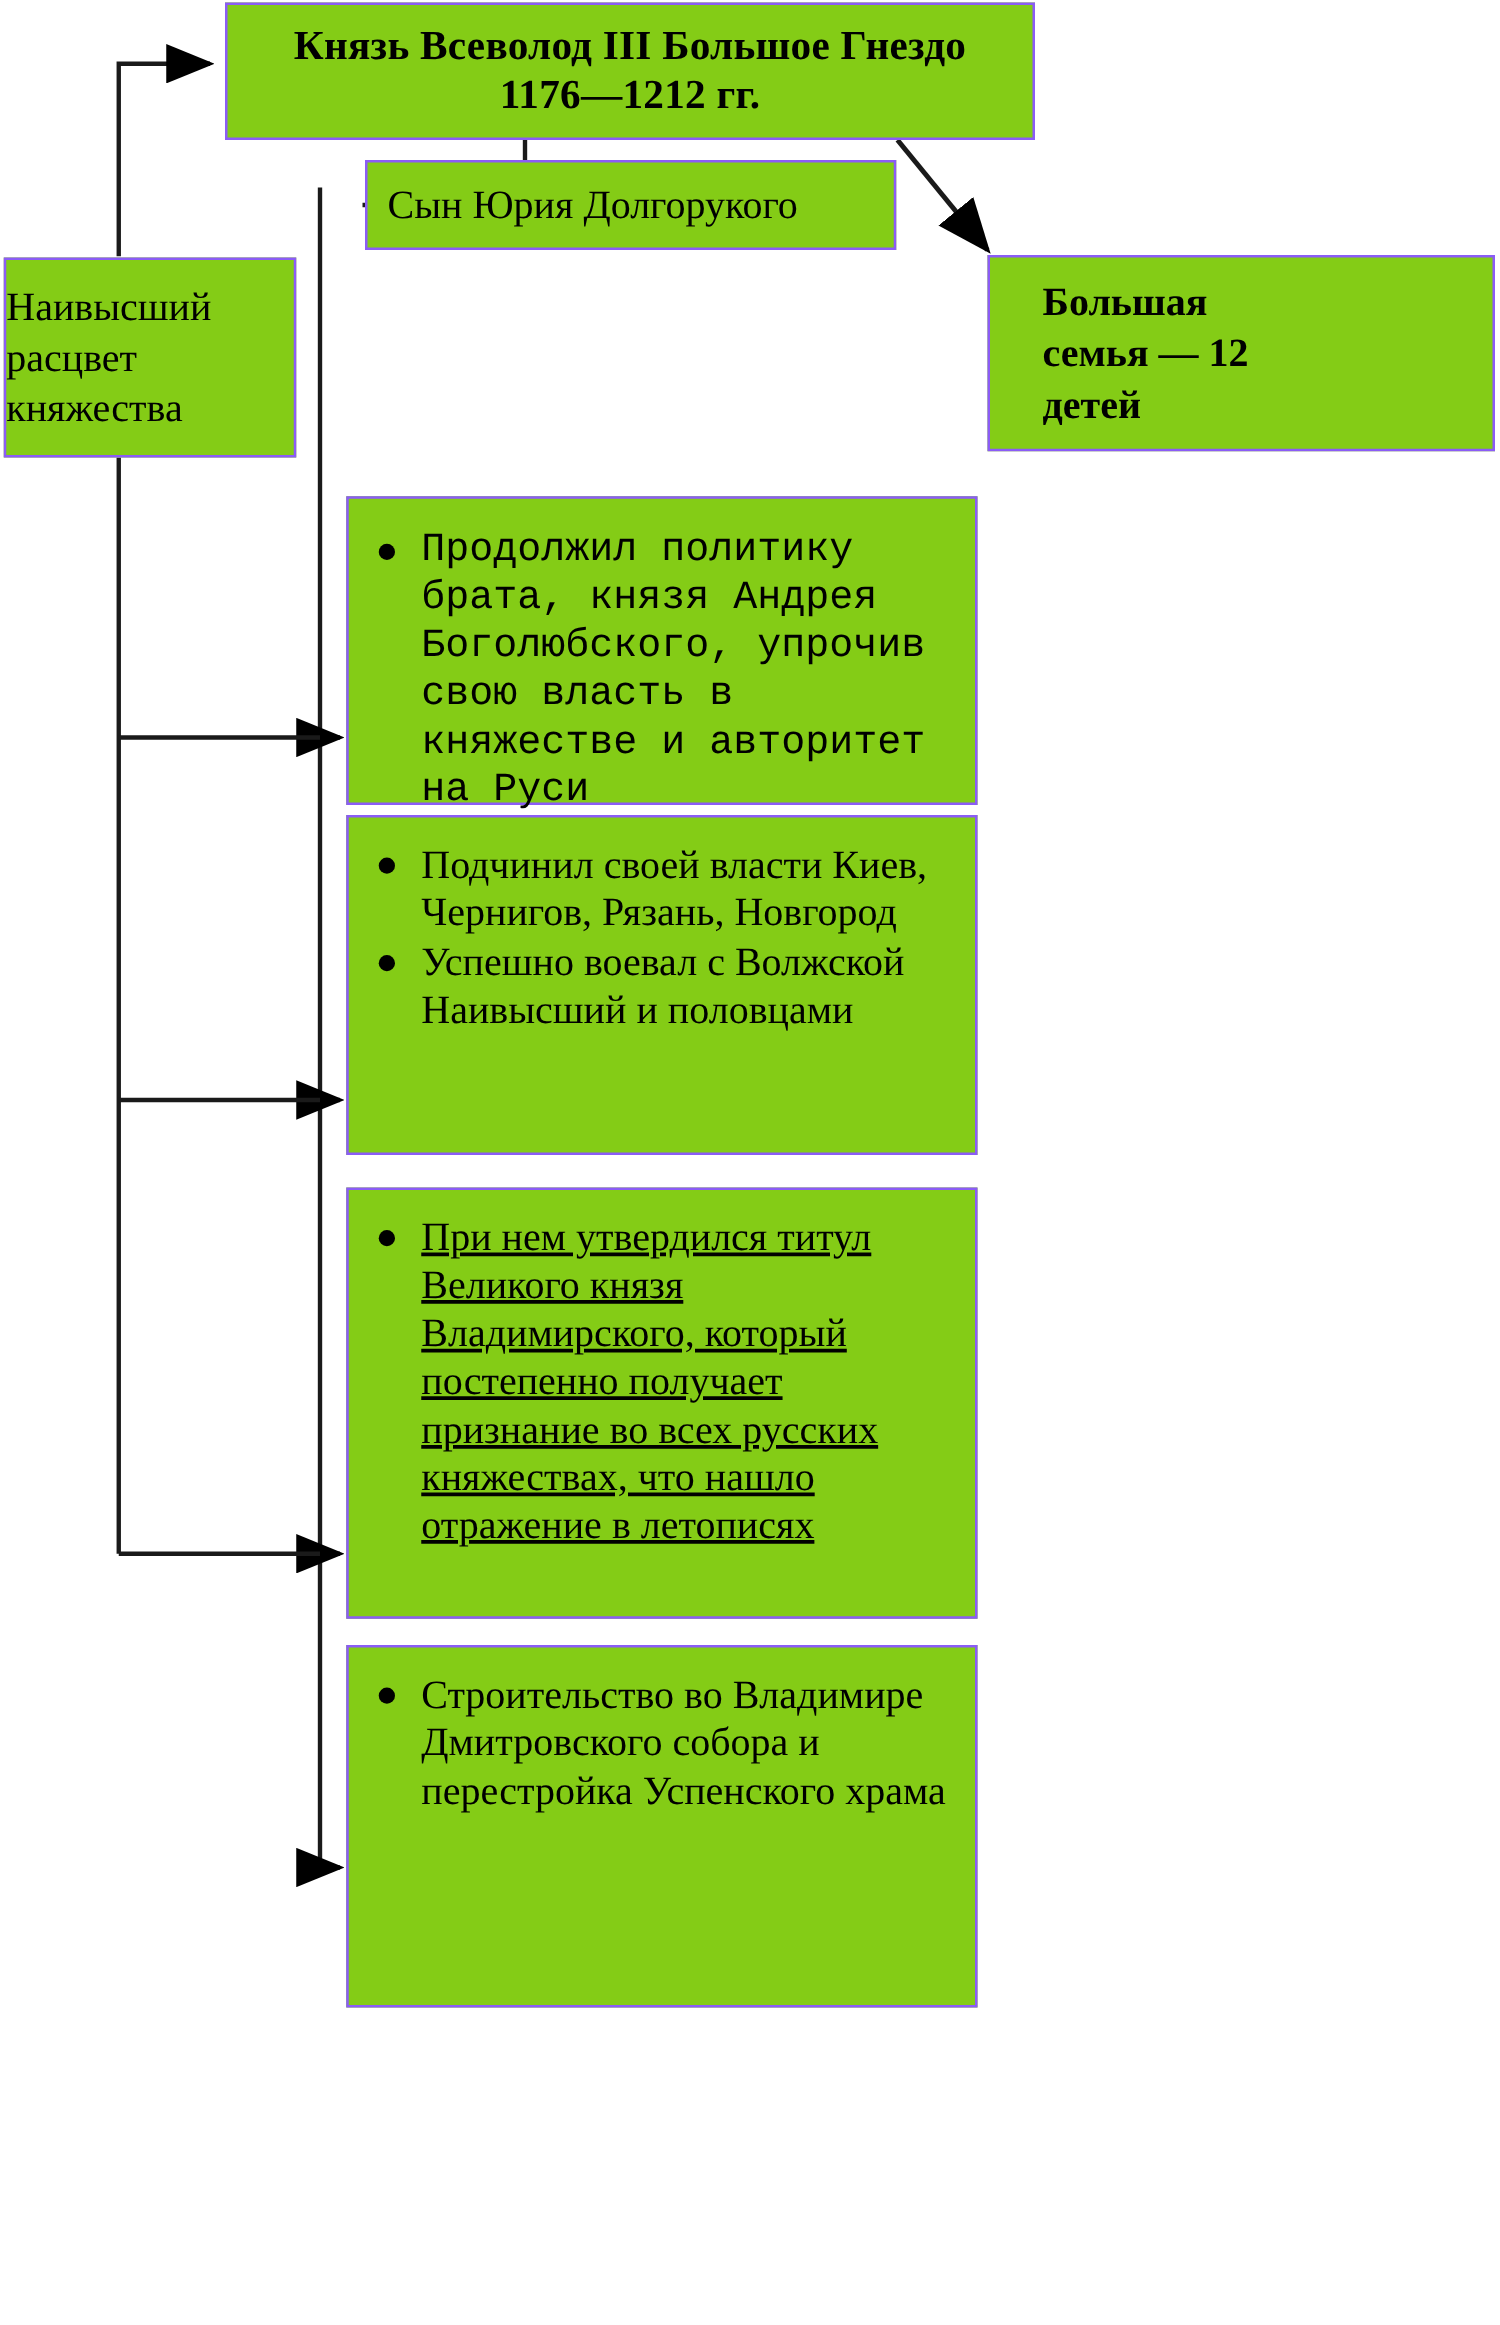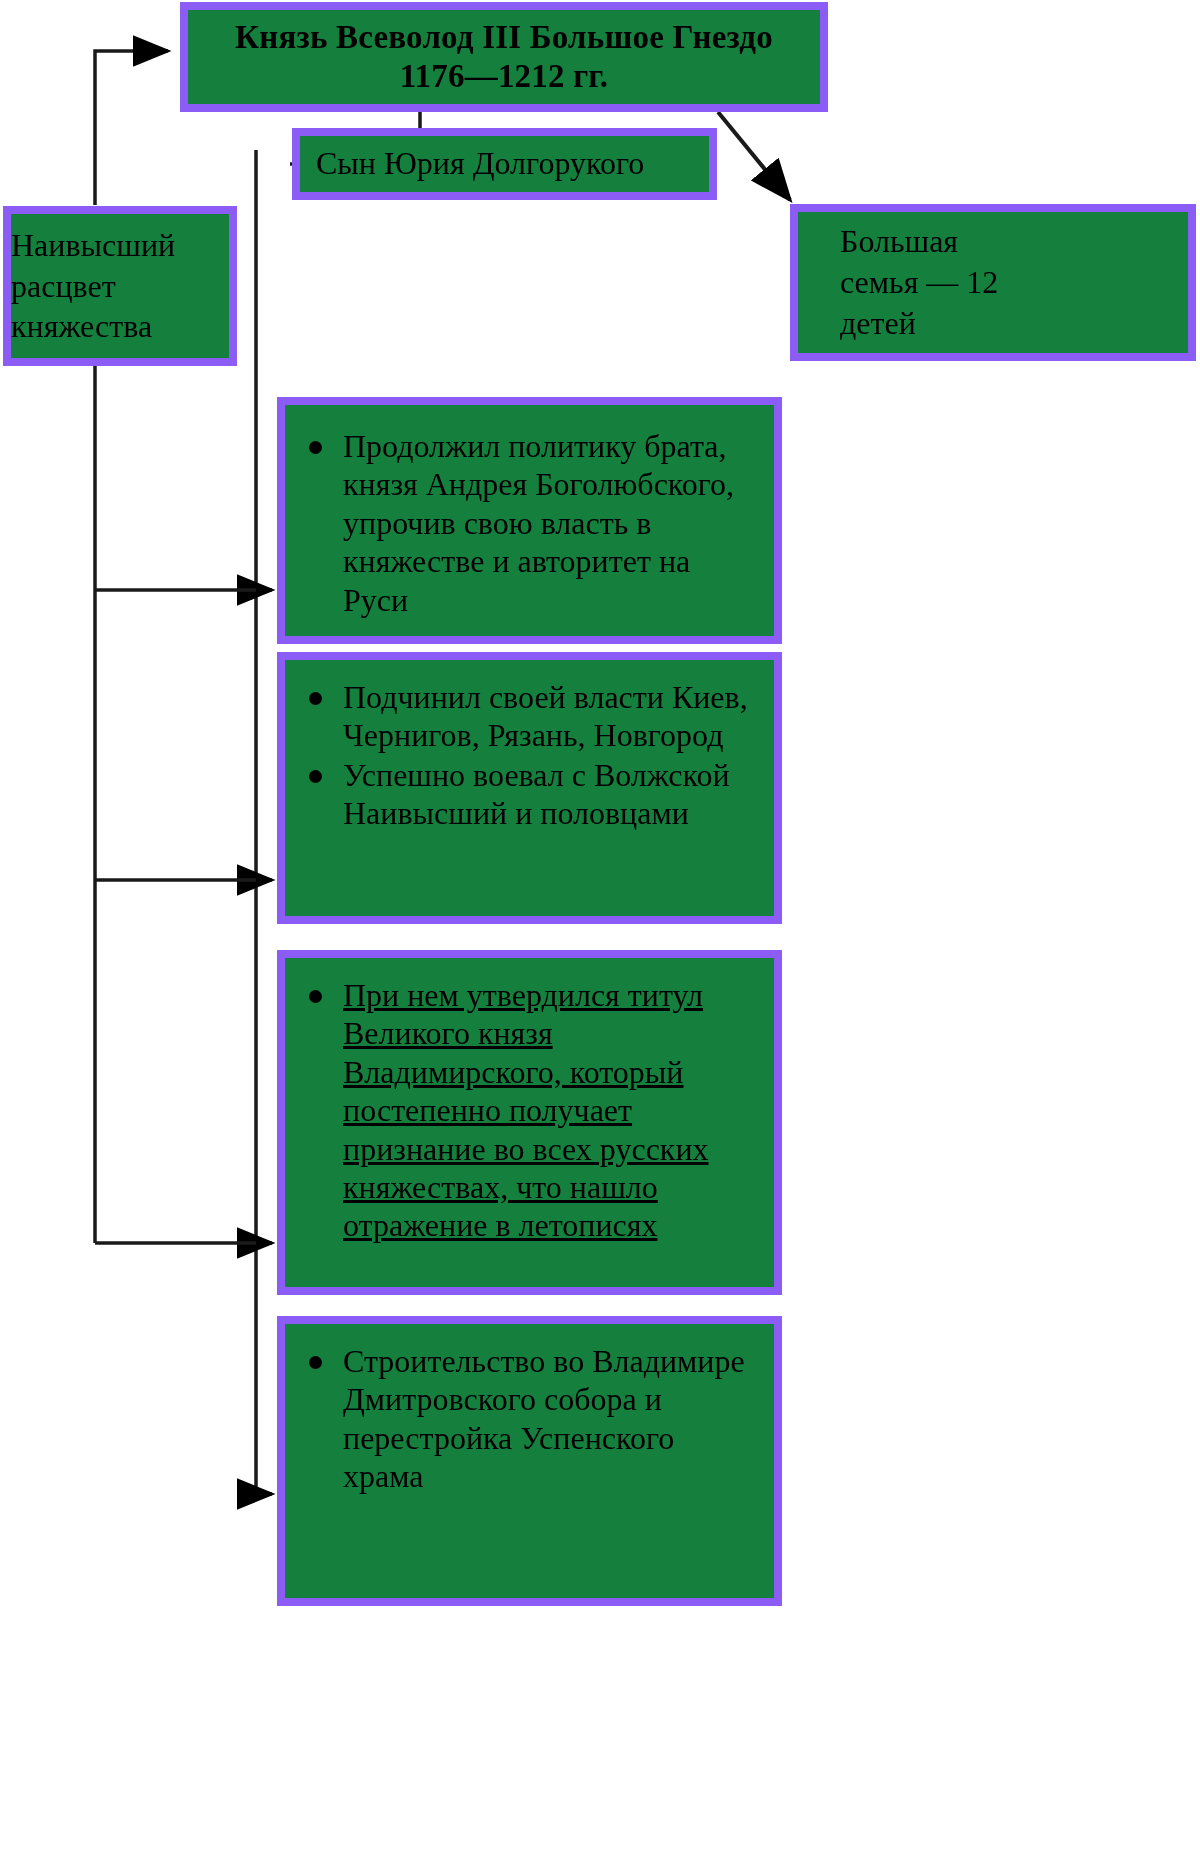--- a/index.html
+++ b/index.html
@@ -14,22 +14,22 @@
   #canvas {
     position: relative;
     width: 1200px;
     height: 1860px;
     background: #ffffff;
     overflow: hidden;
   }
   .box {
     position: absolute;
     box-sizing: border-box;
-    border: 8px solid #8b5cf6;
-    background: #15803d;
+    border: 2px solid #8b5cf6;
+    background: #84cc16;
   }
   .box-inner {
     width: 100%;
     height: 100%;
     display: flex;
     flex-direction: column;
     justify-content: center;
   }
   .center-text {
     text-align: center;
@@ -70,20 +70,21 @@
     font-size: 32px;
     text-align: left;
     line-height: 1.28;
   }
   
   #family-box {
     left: 790px;
     top: 204px;
     width: 406px;
     height: 157px;
+    font-weight: bold;
   }
   #family-box .center-text {
     font-size: 32px;
     text-align: left;
     padding-left: 42px;
     line-height: 1.28;
   }
   
   .bullet-box {
     left: 277px;
@@ -188,21 +189,21 @@
     <div class="box-inner">
       <div class="center-text">
         <div>Большая</div>
         <div>семья — 12</div>
         <div>детей</div>
       </div>
     </div>
   </div>
 
   <div class="box bullet-box" id="bullet-box-1">
-    <div class="box-inner box-pad-top" style="justify-content:flex-start;">
+    <div class="box-inner box-pad-top" style="justify-content:flex-start;font-family:Liberation Mono, monospace;">
       <ul class="bullet-list">
         <li class="bullet-item">
           <span class="dot"></span>
           <span>Продолжил политику брата, князя Андрея Боголюбского, упрочив свою власть в княжестве и авторитет на Руси</span>
         </li>
       </ul>
     </div>
   </div>
 
   <div class="box bullet-box" id="bullet-box-2">

